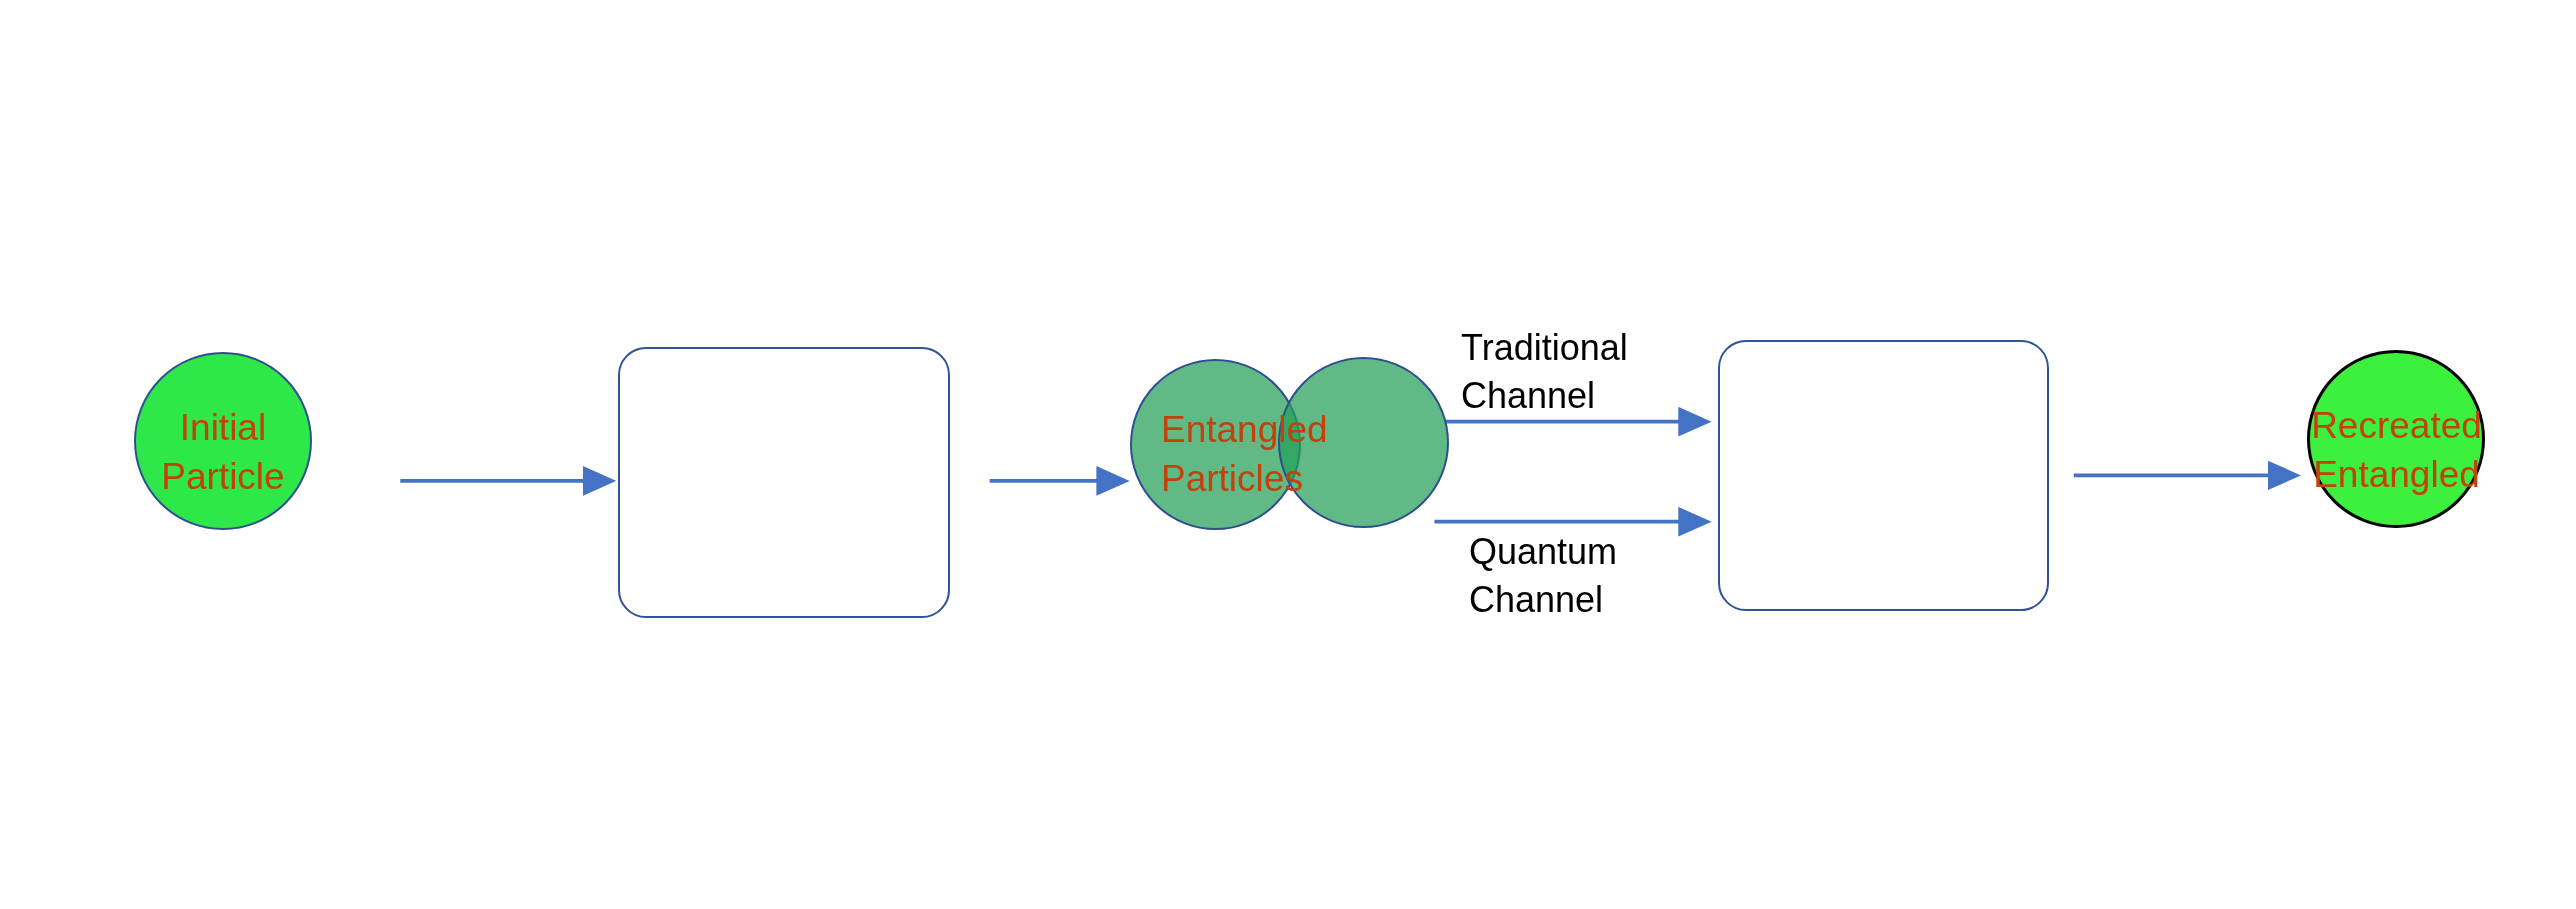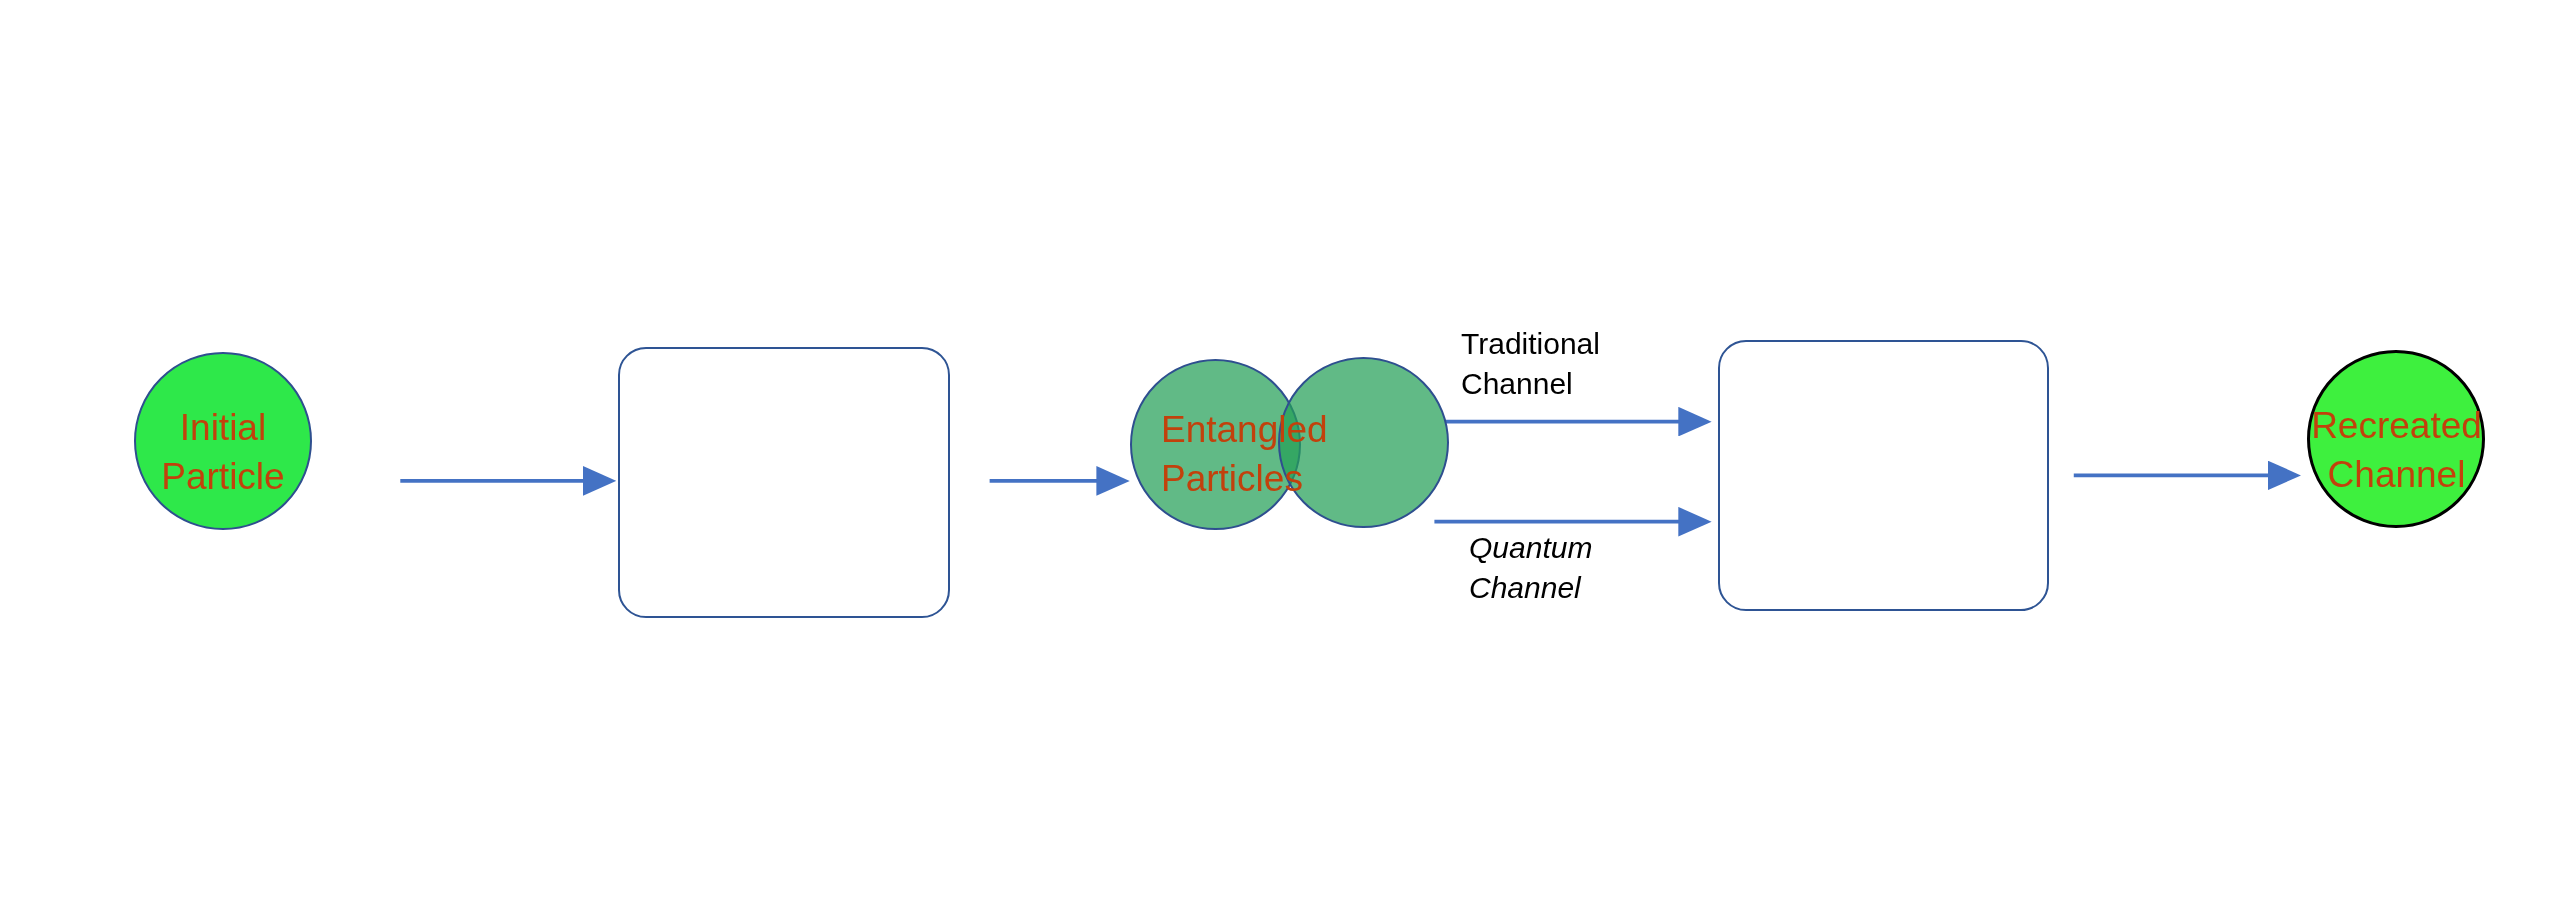--- a/index.html
+++ b/index.html
@@ -118,36 +118,35 @@
     left: 1149px;
     top: 406px;
     width: 278px;
     text-align: left;
     margin-left: 12px;
   }
   
   .edge-label {
     position: absolute;
     color: #000000;
-    font-size: 30px;
+    font-size: 36px;
     line-height: 1.33;
     white-space: pre-line;
   }
   #traditional-channel-label {
     left: 1461px;
     top: 324px;
     width: 241px;
     text-align: left;
   }
   #quantum-channel-label {
     left: 1469px;
     top: 528px;
     width: 241px;
     text-align: left;
-    font-style: italic;
   }
   
   #arrow-layer {
     position: absolute;
     left: 0;
     top: 0;
     width: 2576px;
     height: 910px;
   }
 </style>
@@ -188,16 +187,16 @@
   <div class="edge-label" id="traditional-channel-label">Traditional
 Channel</div>
 
   <div class="edge-label" id="quantum-channel-label">Quantum
 Channel</div>
 
   <div class="box" id="transformation-box"></div>
 
   <div class="circle-solid" id="recreated-particle-shape"></div>
   <div class="node-label" id="recreated-particle-text">Recreated
-Channel</div>
+Entangled</div>
 
 </div>
 
 
 </body></html>

